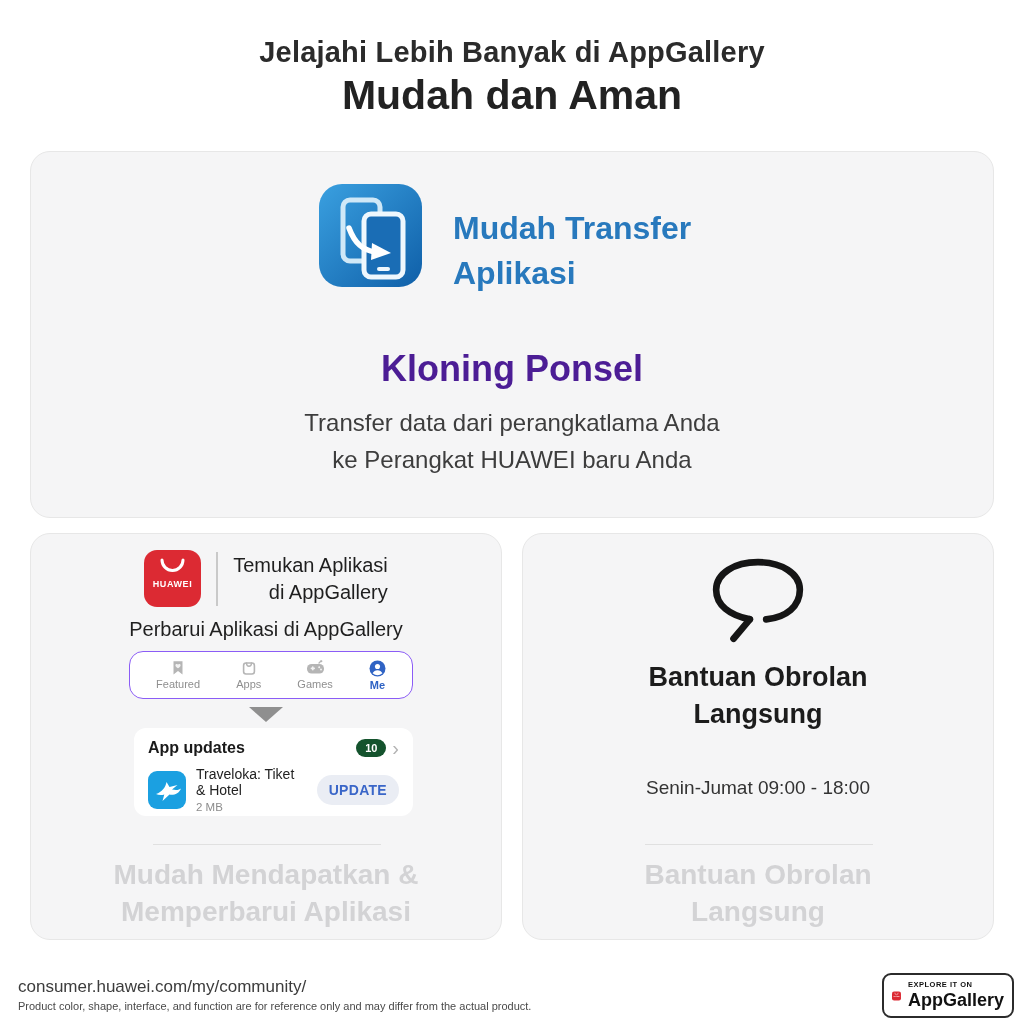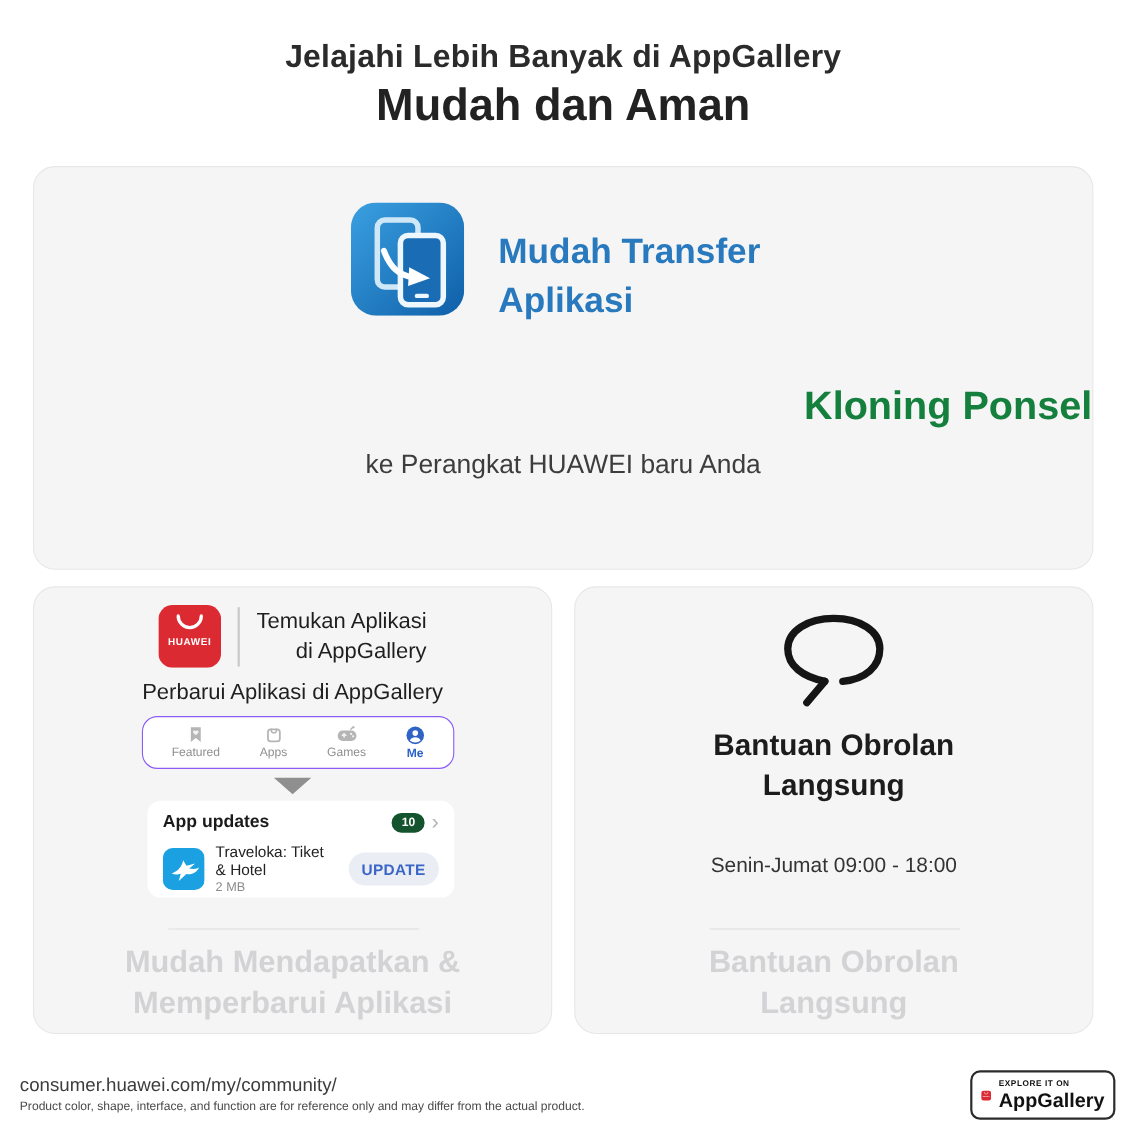--- a/index.html
+++ b/index.html
@@ -14,21 +14,21 @@
 
   
   .card { background:#f5f5f6; border:1px solid #e7e7e7; border-radius:20px; }
   #card-top   { left:30px;  top:151px; width:964px; height:367px; }
   #card-left  { left:30px;  top:533px; width:472px; height:407px; }
   #card-right { left:522px; top:533px; width:472px; height:407px; }
 
   
   .pc-icon { left:288px; top:32px; width:103px; height:103px; }
   .pc-head { left:422px; top:54px; font-size:32px; font-weight:700; line-height:45px; color:#2879bd; }
-  .pc-title { left:0; top:196px; width:100%; text-align:right; font-size:36px; font-weight:700; color:#15803d; }
+  .pc-title { left:0; top:196px; width:100%; text-align:center; font-size:36px; font-weight:700; color:#4c1d95; }
   .pc-sub { left:0; top:252px; width:100%; text-align:center; font-size:24px; line-height:37px; color:#3d3d3d; }
 
   
   .lg-row { left:0; top:16px; width:100%; display:flex; justify-content:center; align-items:center; gap:15px; }
   .ag-logo { width:57px; height:57px; display:block; }
   .lg-div { width:2px; height:54px; background:#c9c9c9; }
   .lg-txt { font-size:20px; line-height:27px; color:#1f1f1f; text-align:right; }
   .sub-head { left:0; top:84px; width:100%; text-align:center; font-size:20px; color:#1f1f1f; }
 
   .tabbar { left:98px; top:117px; width:284px; height:48px; background:#fff; border:1px solid #8b5cf6;
@@ -93,20 +93,21 @@
       <rect x="58" y="83" width="13" height="4" rx="2" fill="#eef7fd"></rect>
       <path d="M30 44 C36 60 44 66 56 68" fill="none" stroke="#fff" stroke-width="5.5" stroke-linecap="round"></path>
       <path d="M53 59 L72 69 L52 76 Z" fill="#fff"></path>
     </svg>
     <div class="abs pc-head">
       <div>Mudah Transfer</div>
       <div>Aplikasi</div>
     </div>
     <div class="abs pc-title">Kloning Ponsel</div>
     <div class="abs pc-sub">
+      <div>Transfer data dari perangkatlama Anda</div>
       <div>ke Perangkat HUAWEI baru Anda</div>
     </div>
   </div>
 
   <div id="card-left" class="abs card">
 
     <div class="abs lg-row">
       <svg class="ag-logo" viewBox="0 0 57 57">
         <rect width="57" height="57" rx="13" fill="#dc2a33"></rect>
         <path d="M18 10 a10.5 10.5 0 0 0 21 0" fill="none" stroke="#fff" stroke-width="3" stroke-linecap="round"></path>

